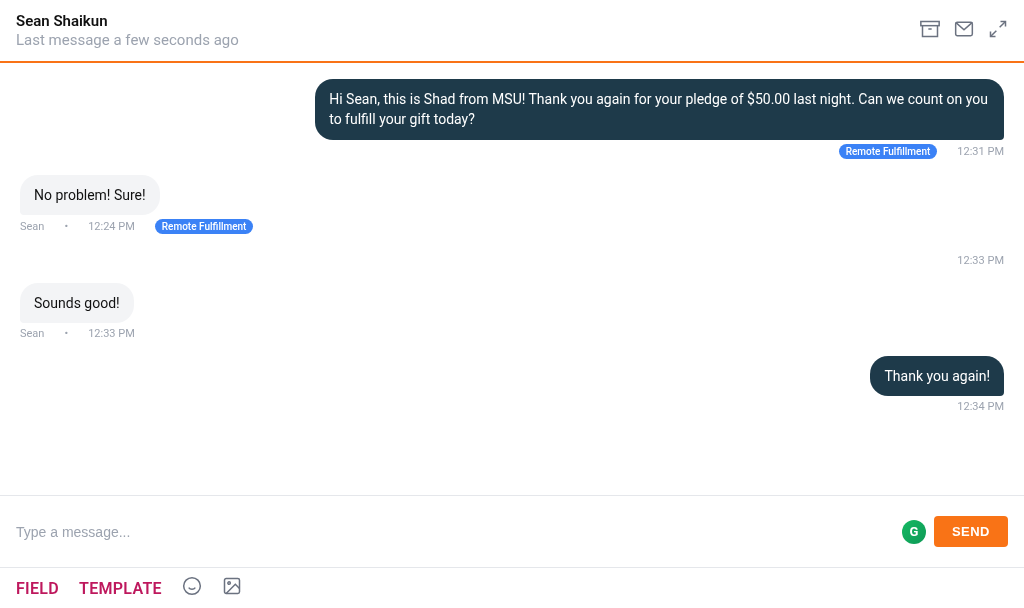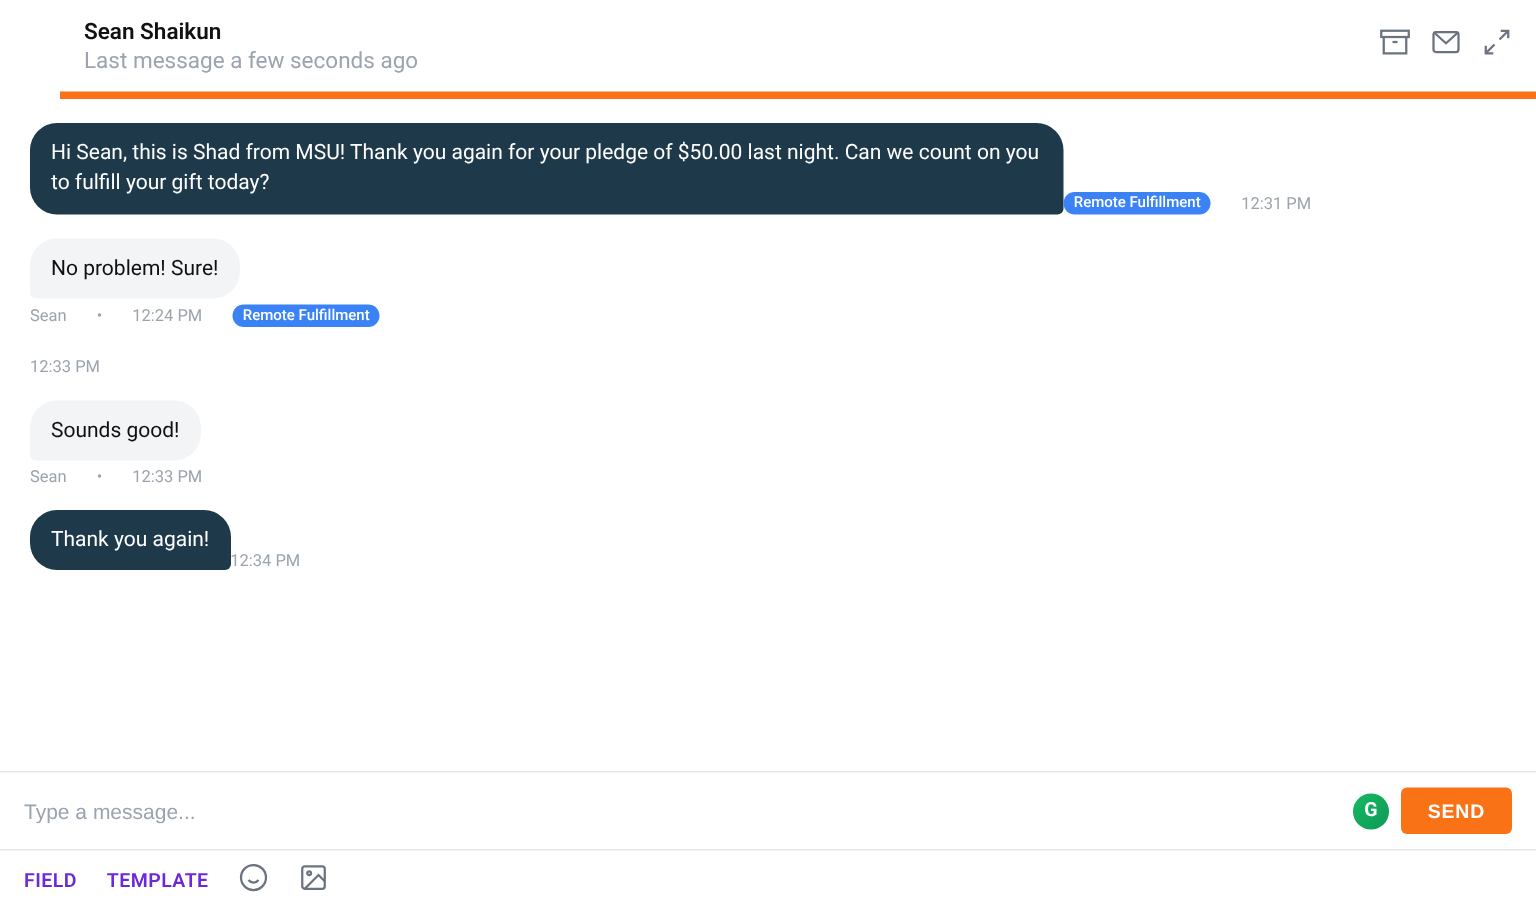--- a/index.html
+++ b/index.html
@@ -9,26 +9,25 @@
       width: 1024px;
       height: 608px;
       overflow: hidden;
       display: flex;
       flex-direction: column;
     }
 
     
     .header {
       padding: 12px 16px;
-      border-bottom: 5px solid #f97316;
+      border-bottom: 2px solid #f97316;
       display: flex;
       align-items: center;
       justify-content: space-between;
       flex-shrink: 0;
-      margin-left: 40px;
     }
     .header-left {}
     .header-name {
       font-size: 15px;
       font-weight: 600;
       color: #111;
     }
     .header-subtitle {
       font-size: 15px;
       color: #9ca3af;
@@ -56,21 +55,21 @@
     .chat-area::-webkit-scrollbar { width: 8px; }
     .chat-area::-webkit-scrollbar-track { background: #f1f1f1; }
     .chat-area::-webkit-scrollbar-thumb { background: #ccc; border-radius: 4px; }
 
     
     .message-row {
       display: flex;
       margin-bottom: 16px;
     }
     .message-row.outgoing {
-      flex-direction: row;
+      flex-direction: column;
       align-items: flex-end;
     }
     .message-row.incoming {
       flex-direction: column;
       align-items: flex-start;
     }
 
     .bubble {
       max-width: 70%;
       padding: 10px 14px;
@@ -115,21 +114,21 @@
 
     
     .meta-time {
       font-size: 11px;
       color: #9ca3af;
     }
 
     
     .input-area {
       border-top: 1px solid #e5e7eb;
-      padding: 10px 16px;
+      padding: 20px 16px;
       display: flex;
       align-items: center;
       gap: 8px;
       flex-shrink: 0;
     }
     .message-input {
       flex: 1;
       border: none;
       outline: none;
       font-size: 14px;
@@ -167,23 +166,23 @@
     
     .toolbar {
       border-top: 1px solid #e5e7eb;
       padding: 8px 16px;
       display: flex;
       align-items: center;
       gap: 20px;
       flex-shrink: 0;
     }
     .toolbar-item {
-      font-size: 13px;
+      font-size: 16px;
       font-weight: 600;
-      color: #6d28d9;
+      color: #be185d;
       cursor: pointer;
       text-transform: uppercase;
       letter-spacing: 0.3px;
     }
     .toolbar-icon {
       color: #6b7280;
       cursor: pointer;
       font-size: 18px;
     }
   </style>

